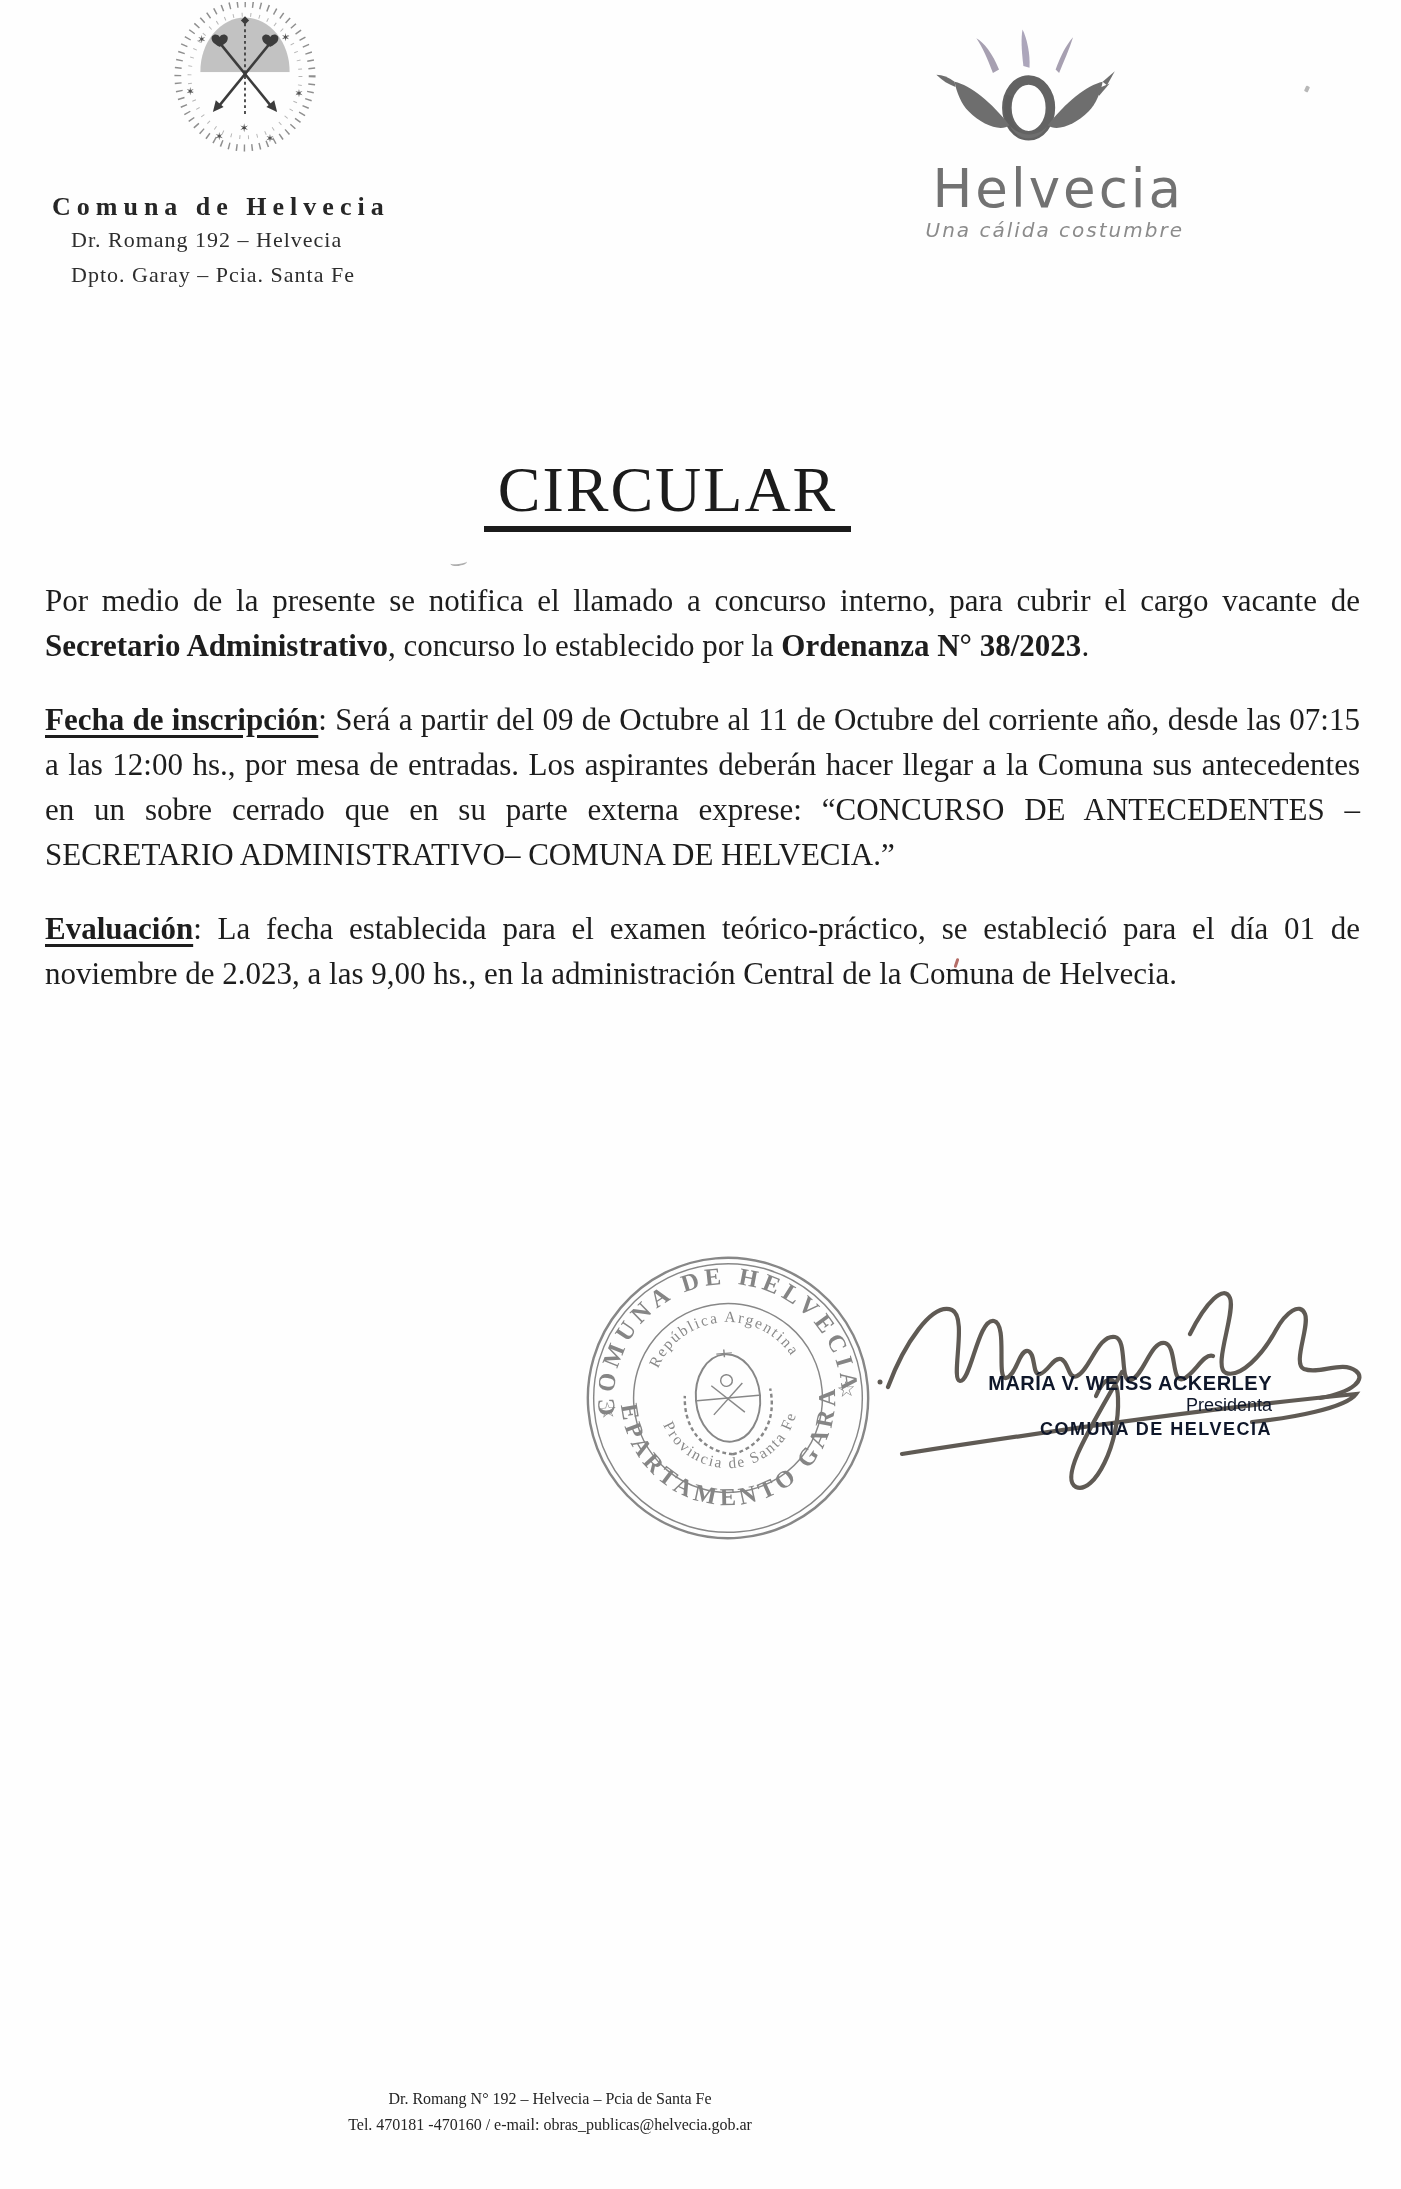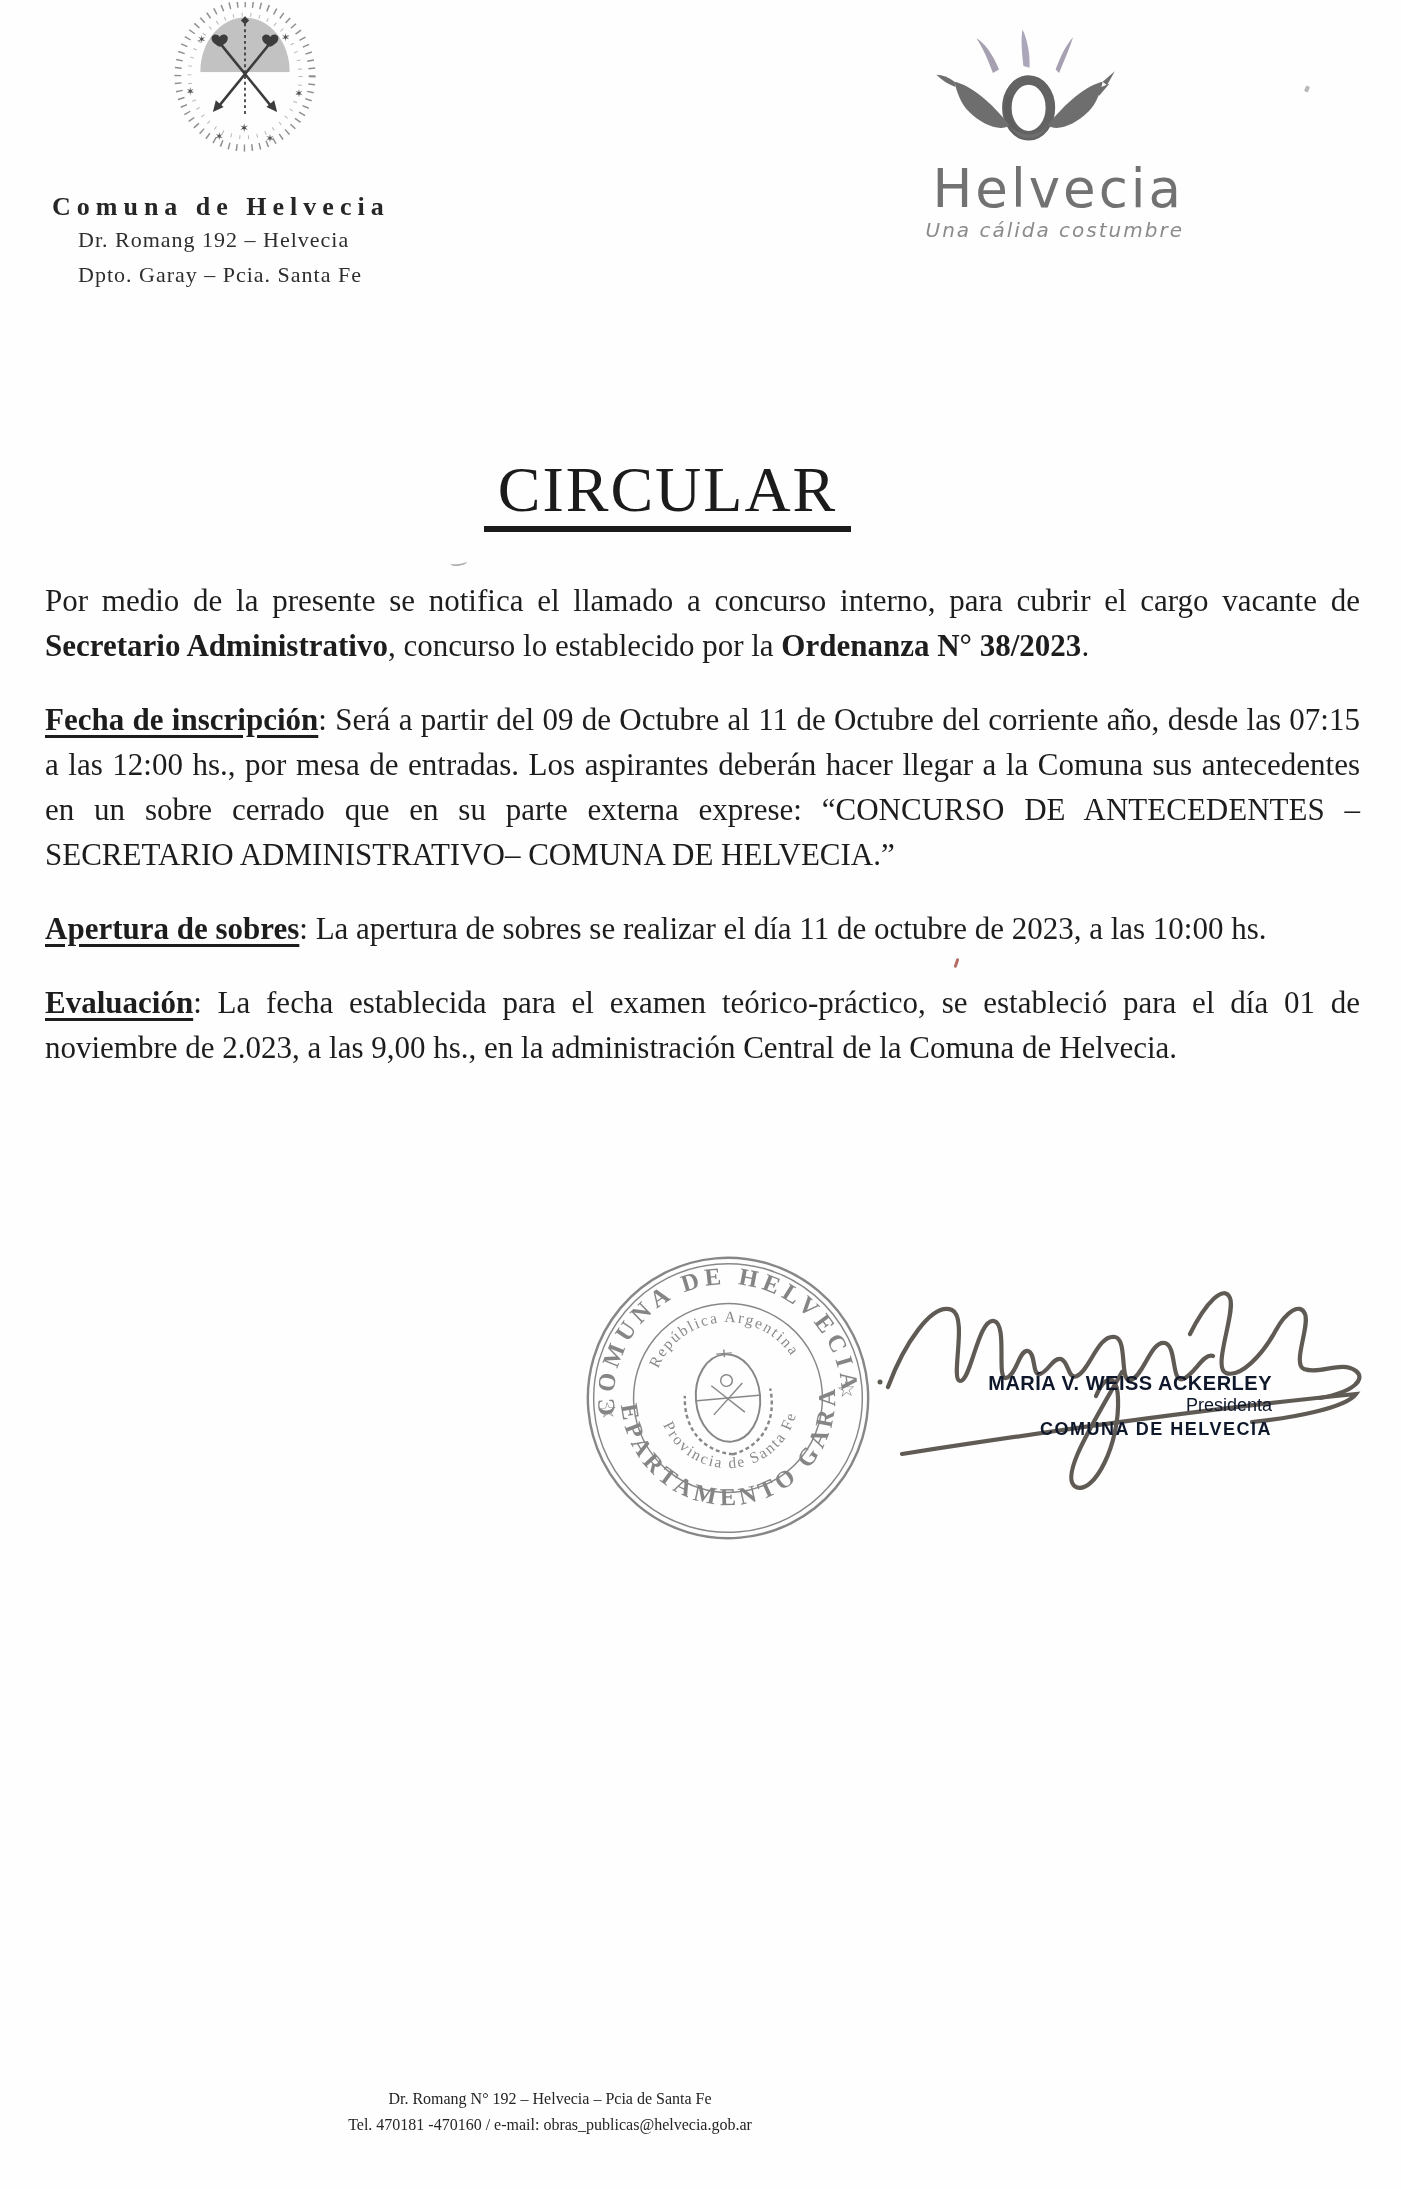--- a/index.html
+++ b/index.html
@@ -3,21 +3,21 @@
 <meta charset="utf-8">
 <style>
   html,body{margin:0;padding:0;background:#ffffff;}
   .page{position:relative;width:1401px;height:2189px;background:#fefefe;overflow:hidden;
         font-family:"Liberation Serif",serif;color:#1c1c1c;}
 
   
   .crest{position:absolute;left:172px;top:2px;width:146px;height:154px;}
   .org-block{position:absolute;left:52px;top:192px;}
   .org-name{font-size:26px;font-weight:700;letter-spacing:6px;color:#262626;}
-  .org-address{font-size:22px;letter-spacing:1px;margin-left:26px;line-height:35px;color:#2d2d2d;}
+  .org-address{font-size:22px;letter-spacing:1px;margin-left:19px;line-height:35px;color:#2d2d2d;}
   .org-address:first-of-type{margin-top:6px;}
 
   .logo-block{position:absolute;left:874px;top:26px;width:310px;text-align:right;}
   .logo-mark svg{width:215px;height:148px;display:block;margin:0 auto;}
   .logo-word{font-family:"DejaVu Sans",sans-serif;font-size:53px;color:#727272;
              letter-spacing:3px;line-height:1;margin-top:-12px;}
   .logo-tag{font-family:"DejaVu Sans",sans-serif;font-style:italic;font-size:20px;
             color:#8b8b8b;letter-spacing:2px;margin-top:3px;}
 
   
@@ -121,21 +121,20 @@
     <div class="logo-tag">Una cálida costumbre</div>
   </div>
 
   <div class="title-row">
     <h1 class="title">CIRCULAR</h1>
   </div>
 
   <main class="doc-body">
       <div class="para"><span>Por medio de la presente se notifica el llamado a concurso interno, para cubrir el cargo vacante de </span><span class="b">Secretario Administrativo</span><span>, concurso lo establecido por la </span><span class="b">Ordenanza N° 38/2023</span><span>.</span></div>
       <div class="para"><span class="run-in">Fecha de inscripción</span><span>: Será a partir del 09 de Octubre al 11 de Octubre del corriente año, desde las 07:15 a las 12:00 hs., por mesa de entradas. Los aspirantes deberán hacer llegar a la Comuna sus antecedentes en un sobre cerrado que en su parte externa exprese: “CONCURSO DE ANTECEDENTES – SECRETARIO ADMINISTRATIVO– COMUNA DE HELVECIA.”</span></div>
-      <div class="para"><span class="run-in">Apertura de sobres</span><span>: La apertura de sobres se realizar el día 11 de octubre de 2023, a las 10:00 hs.</span></div>
       <div class="para"><span class="run-in">Evaluación</span><span>: La fecha establecida para el examen teórico-práctico, se estableció para el día 01 de noviembre de 2.023, a las 9,00 hs., en la administración Central de la Comuna de Helvecia.</span></div>
     </main>
 
   <div class="stamp">
     <svg viewBox="0 0 300 300" aria-hidden="true">
       <circle cx="150" cy="150" r="144" fill="none" stroke="#6e6e6e" stroke-width="2.5"></circle>
       <circle cx="150" cy="150" r="138" fill="none" stroke="#6e6e6e" stroke-width="1.5"></circle>
       <circle cx="150" cy="150" r="97" fill="none" stroke="#6e6e6e" stroke-width="1.5"></circle>
       <defs>
         <path id="stTop" d="M 33,150 A 117,117 0 0 1 267,150"></path>

